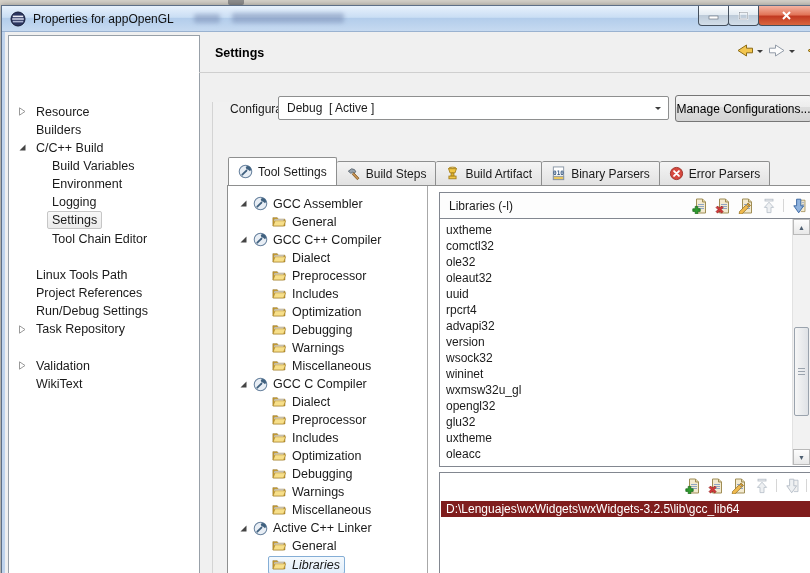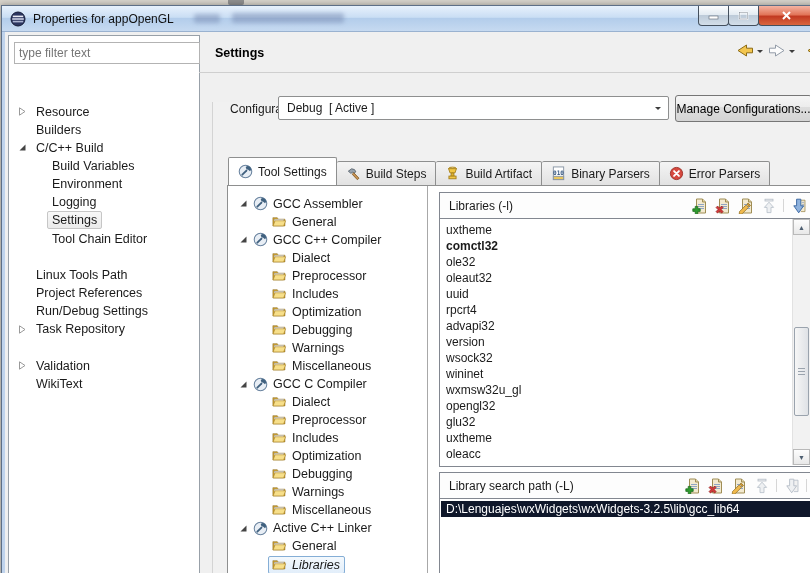--- a/index.html
+++ b/index.html
@@ -56,21 +56,21 @@
   .tooltree{left:226px;top:181px;width:199px;height:392px;background:#fff;border-right:1px solid #a8a8a8;overflow:hidden}
   
   .gpanel{background:#fff;border:1px solid #828790}
   .gpanel .phead{position:absolute;left:0;top:0;right:0;height:25px;border-bottom:1px solid #828790;
                  display:flex;align-items:center;padding-left:9px;font-size:12px;background:#fdfdfd}
   .ptools{position:absolute;right:4px;top:4px;display:flex;align-items:center;gap:6px}
   .tbtn{width:17px;height:17px;display:flex;align-items:center;justify-content:center}
   .tdiv{width:1px;height:13px;background:#d6d6d6}
   .plist{position:absolute;left:1px;right:1px;top:26px;bottom:1px;background:#fff;overflow:hidden}
   .lrow{position:absolute;left:0;right:0;height:16px;line-height:16px;padding-left:5px;font-size:12px;white-space:nowrap}
-  .lrow.sel{background:#0f172a;color:#fff}
+  .lrow.sel{background:#7f1d1d;color:#fff}
   
   .sbar{position:absolute;top:26px;right:1px;bottom:1px;width:17px;background:#f2f2f2;border-left:1px solid #e2e2e2}
   .sbtn{position:absolute;left:0;width:17px;height:16px;background:linear-gradient(#fdfdfd,#e8e8e8);
         border:1px solid #b9b9b9;box-sizing:border-box;display:flex;align-items:center;justify-content:center;
         font-size:7px;color:#4d5e70}
   .sthumb{position:absolute;left:1px;width:15px;background:linear-gradient(90deg,#f6f6f6,#dfe2e6);
           border:1px solid #9aa3ad;border-radius:2px;box-sizing:border-box}
   .grip{position:absolute;left:3px;right:3px;top:50%;height:7px;margin-top:-4px;
         background:repeating-linear-gradient(#9aa3ad 0 1px,transparent 1px 3px)}
   .icon{display:inline-flex;flex:none}
@@ -111,21 +111,20 @@
     </div>
     <div class="abs winbtn close" style="left:756px;width:55px">
       <svg width="11" height="9">
           <path d="M2 1 L9 8 M9 1 L2 8" stroke="#fff" stroke-width="2"></path>
         </svg>
     </div>
 
     <div class="abs client">
 
       <div class="abs navpanel">
-        <input class="abs filter" placeholder="type filter text" style="">
         <div class="abs" id="navtree" style="left:0;top:30px;right:0;bottom:0;overflow:hidden">
             <div class="trow" style="top: 37px; left: 0px; right: 0px;">
               <span class="exp icon" style="left:9px;top:4px">
                 <svg width="9" height="9" viewBox="0 0 9 9">
                   <path d="M1.5 .8 L7 4.5 L1.5 8.2 z" fill="#fff" stroke="#999"></path>
                 </svg>
               </span>
               <span style="position:absolute;left:27px">Resource</span>
             </div>
             <div class="trow" style="top: 55.15px; left: 0px; right: 0px;">
@@ -576,21 +575,21 @@
             <div class="tbtn">
               <svg width="16" height="16" viewBox="0 0 16 16">
                 <path d="M9.8 2.2 h4.2 v11.4 H9.8" fill="#f3ead0" stroke="#9f8d55" stroke-width=".8"></path>
                 <path d="M10.8 4.4h2.4M10.8 6.4h2.4M10.8 8.4h2.4" stroke="#90a5c4" stroke-width=".8"></path>
                 <path d="M5.6 1.2 h4.2 V7.8 h2.8 L7.7 14.8 2.8 7.8 H5.6 z" fill="#8fb2dd" stroke="#33619e" stroke-width=".9"></path>
               </svg>
             </div>
           </div>
         <div class="plist" id="liblist" style="right:19px">
             <div class="lrow" style="top: 3px;">uxtheme</div>
-            <div class="lrow" style="top: 19px; font-weight: bold;">comctl32</div>
+            <div class="lrow" style="top: 19px;">comctl32</div>
             <div class="lrow" style="top: 35px;">ole32</div>
             <div class="lrow" style="top: 51px;">oleaut32</div>
             <div class="lrow" style="top: 67px;">uuid</div>
             <div class="lrow" style="top: 83px;">rpcrt4</div>
             <div class="lrow" style="top: 99px;">advapi32</div>
             <div class="lrow" style="top: 115px;">version</div>
             <div class="lrow" style="top: 131px;">wsock32</div>
             <div class="lrow" style="top: 147px;">wininet</div>
             <div class="lrow" style="top: 163px;">wxmsw32u_gl</div>
             <div class="lrow" style="top: 179px;">opengl32</div>
@@ -601,21 +600,20 @@
         <div class="sbar">
           <div class="sbtn" style="top:0">▲</div>
           <div class="sthumb" style="top:108px;height:89px">
               <div class="grip"></div>
             </div>
           <div class="sbtn" style="bottom:0">▼</div>
         </div>
       </div>
 
       <div class="abs gpanel" style="left:434px;top:440px;width:371px;height:112px">
-        <div class="phead">Library search path (-L)</div>
         <div class="ptools" id="sptools">
             <div class="tbtn">
               <svg width="16" height="16" viewBox="0 0 16 16">
                 <path d="M4.5 1 h6 l3 3 v11 h-9 z" fill="#f3ead0" stroke="#9f8d55"></path>
                 <path d="M10.5 1 v3 h3" fill="#e2d4a8" stroke="#9f8d55"></path>
                 <path d="M6 6.5 h6 M6 8.5 h6 M6 10.5 h6" stroke="#90a5c4" stroke-width="1"></path>
                 <path d="M.8 10.8 h2.4 V8.4 h2.6 v2.4 h2.4 v2.6 H5.8 v2.4 H3.2 v-2.4 H.8 z" fill="#2e9b2e" stroke="#156415" stroke-width=".7"></path>
               </svg>
             </div>
             <div class="tbtn">

